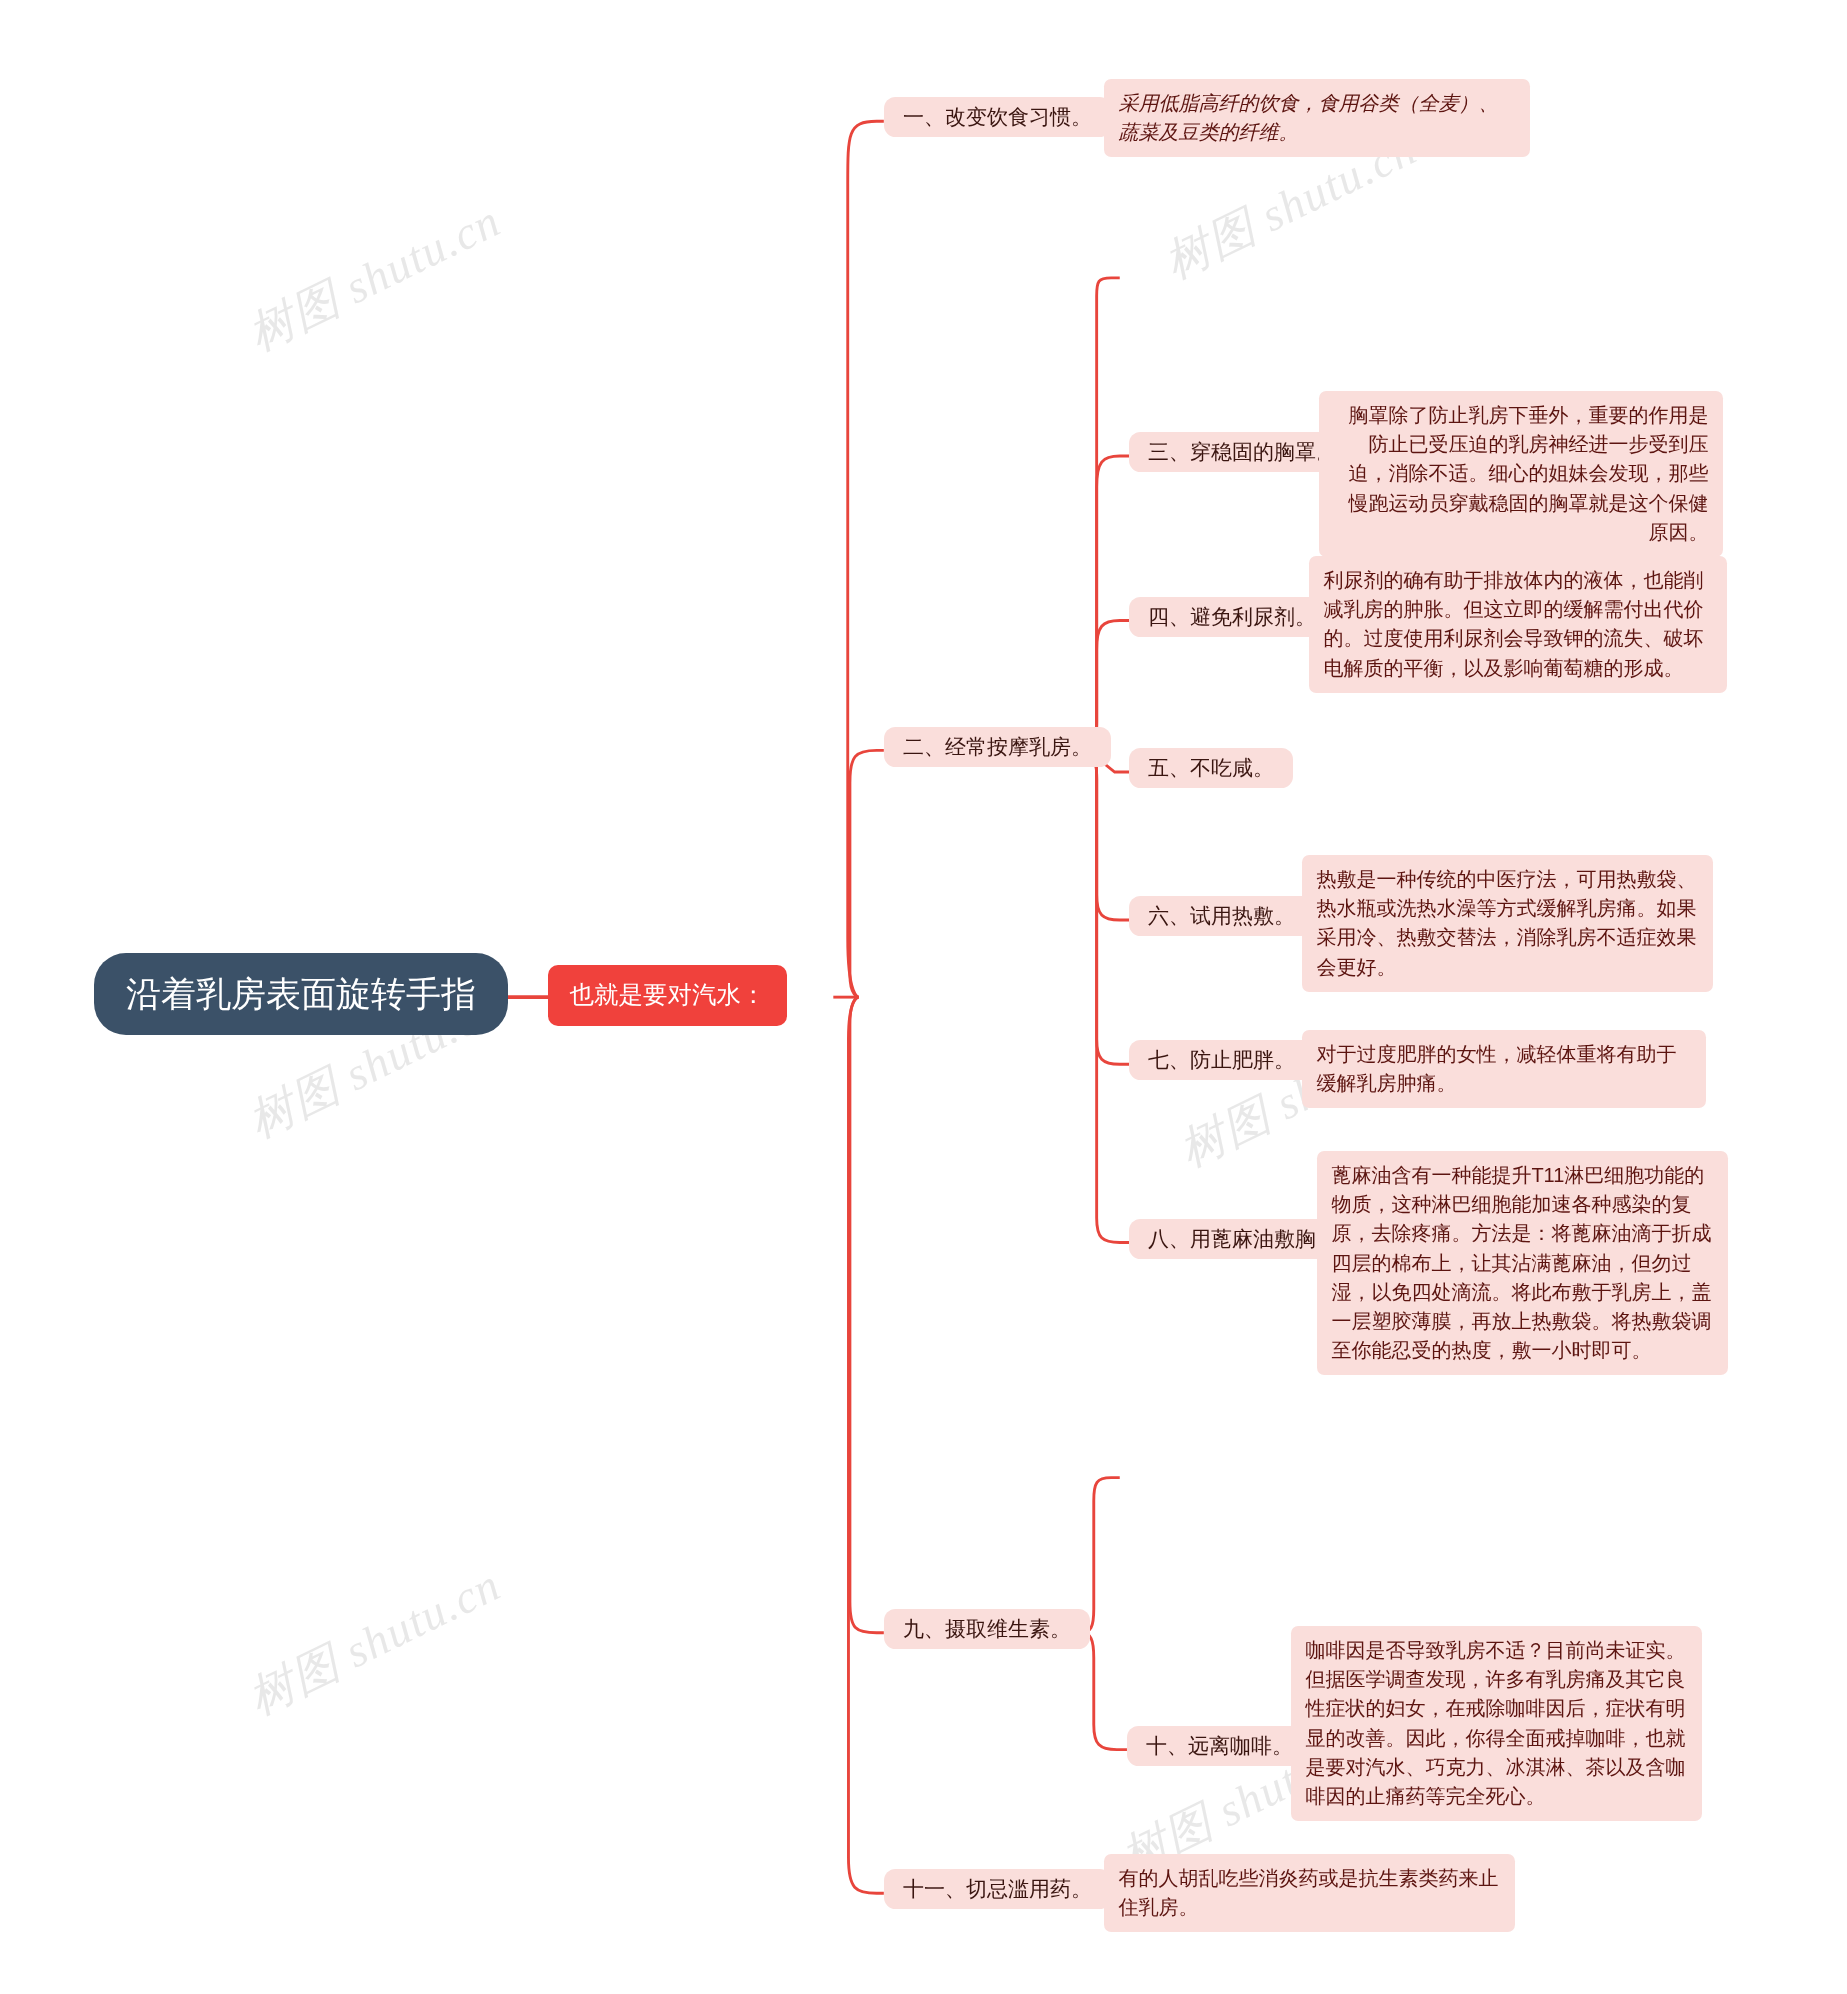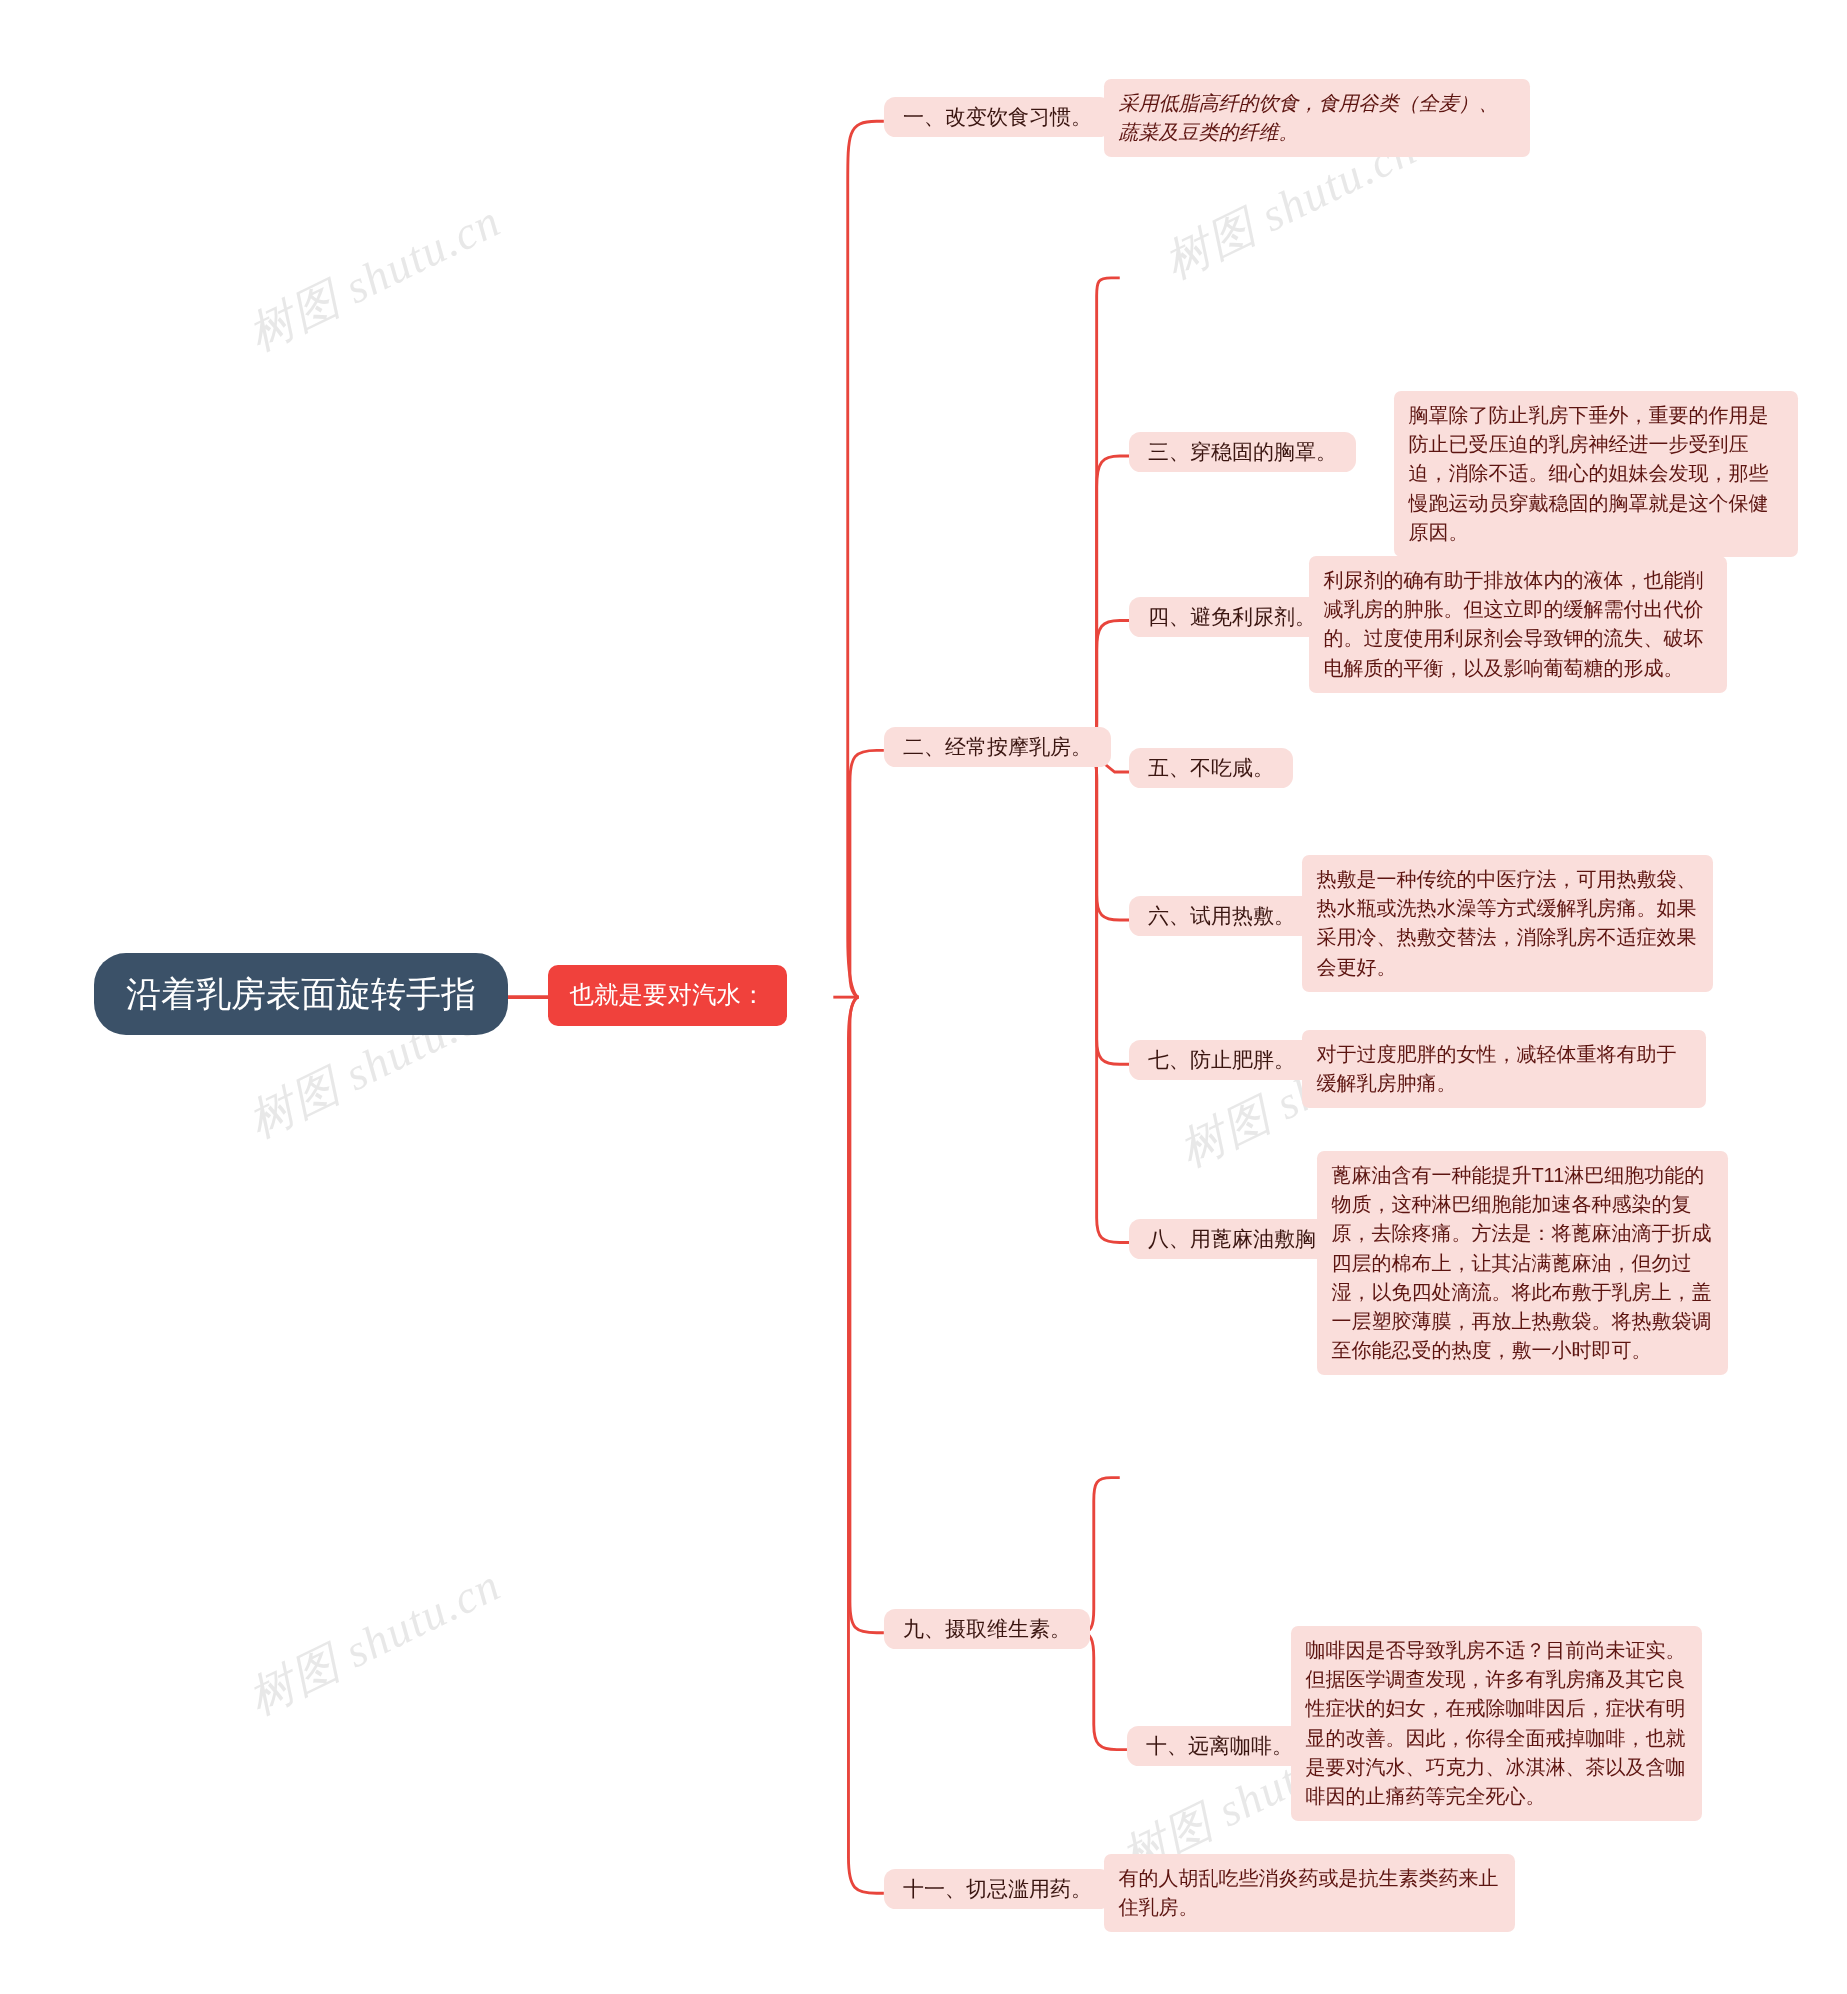--- a/index.html
+++ b/index.html
@@ -151,21 +151,21 @@
   <div class="node root-node" style="left:94px;top:953px;">沿着乳房表面旋转手指</div>
 
   <div class="node l1-node" style="left:548px;top:965px;">也就是要对汽水：</div>
 
   <div class="node l2-node" style="left:884px;top:97px;">一、改变饮食习惯。</div>
   <div class="node l3-node" style="left:1104px;top:79px;width:426px;font-style:italic;">采用低脂高纤的饮食，食用谷类（全麦）、蔬菜及豆类的纤维。</div>
 
   <div class="node l2-node" style="left:884px;top:727px;">二、经常按摩乳房。</div>
 
   <div class="node l2-node" style="left:1129px;top:432px;">三、穿稳固的胸罩。</div>
-  <div class="node l3-node" style="left:1394px;top:391px;width:404px;">胸罩除了防止乳房下垂外，重要的作用是防止已受压迫的乳房神经进一步受到压迫，消除不适。细心的姐妹会发现，那些慢跑运动员穿戴稳固的胸罩就是这个保健原因。</div>
+  <div class="node l3-node" style="left:1319px;top:391px;width:404px;text-align:right;">胸罩除了防止乳房下垂外，重要的作用是防止已受压迫的乳房神经进一步受到压迫，消除不适。细心的姐妹会发现，那些慢跑运动员穿戴稳固的胸罩就是这个保健原因。</div>
 
   <div class="node l2-node" style="left:1129px;top:597px;">四、避免利尿剂。</div>
   <div class="node l3-node" style="left:1309px;top:556px;width:418px;">利尿剂的确有助于排放体内的液体，也能削减乳房的肿胀。但这立即的缓解需付出代价的。过度使用利尿剂会导致钾的流失、破坏电解质的平衡，以及影响葡萄糖的形成。</div>
 
   <div class="node l2-node" style="left:1129px;top:748px;">五、不吃咸。</div>
 
   <div class="node l2-node" style="left:1129px;top:896px;">六、试用热敷。</div>
   <div class="node l3-node" style="left:1302px;top:855px;width:411px;">热敷是一种传统的中医疗法，可用热敷袋、热水瓶或洗热水澡等方式缓解乳房痛。如果采用冷、热敷交替法，消除乳房不适症效果会更好。</div>
 
   <div class="node l2-node" style="left:1129px;top:1040px;">七、防止肥胖。</div>

